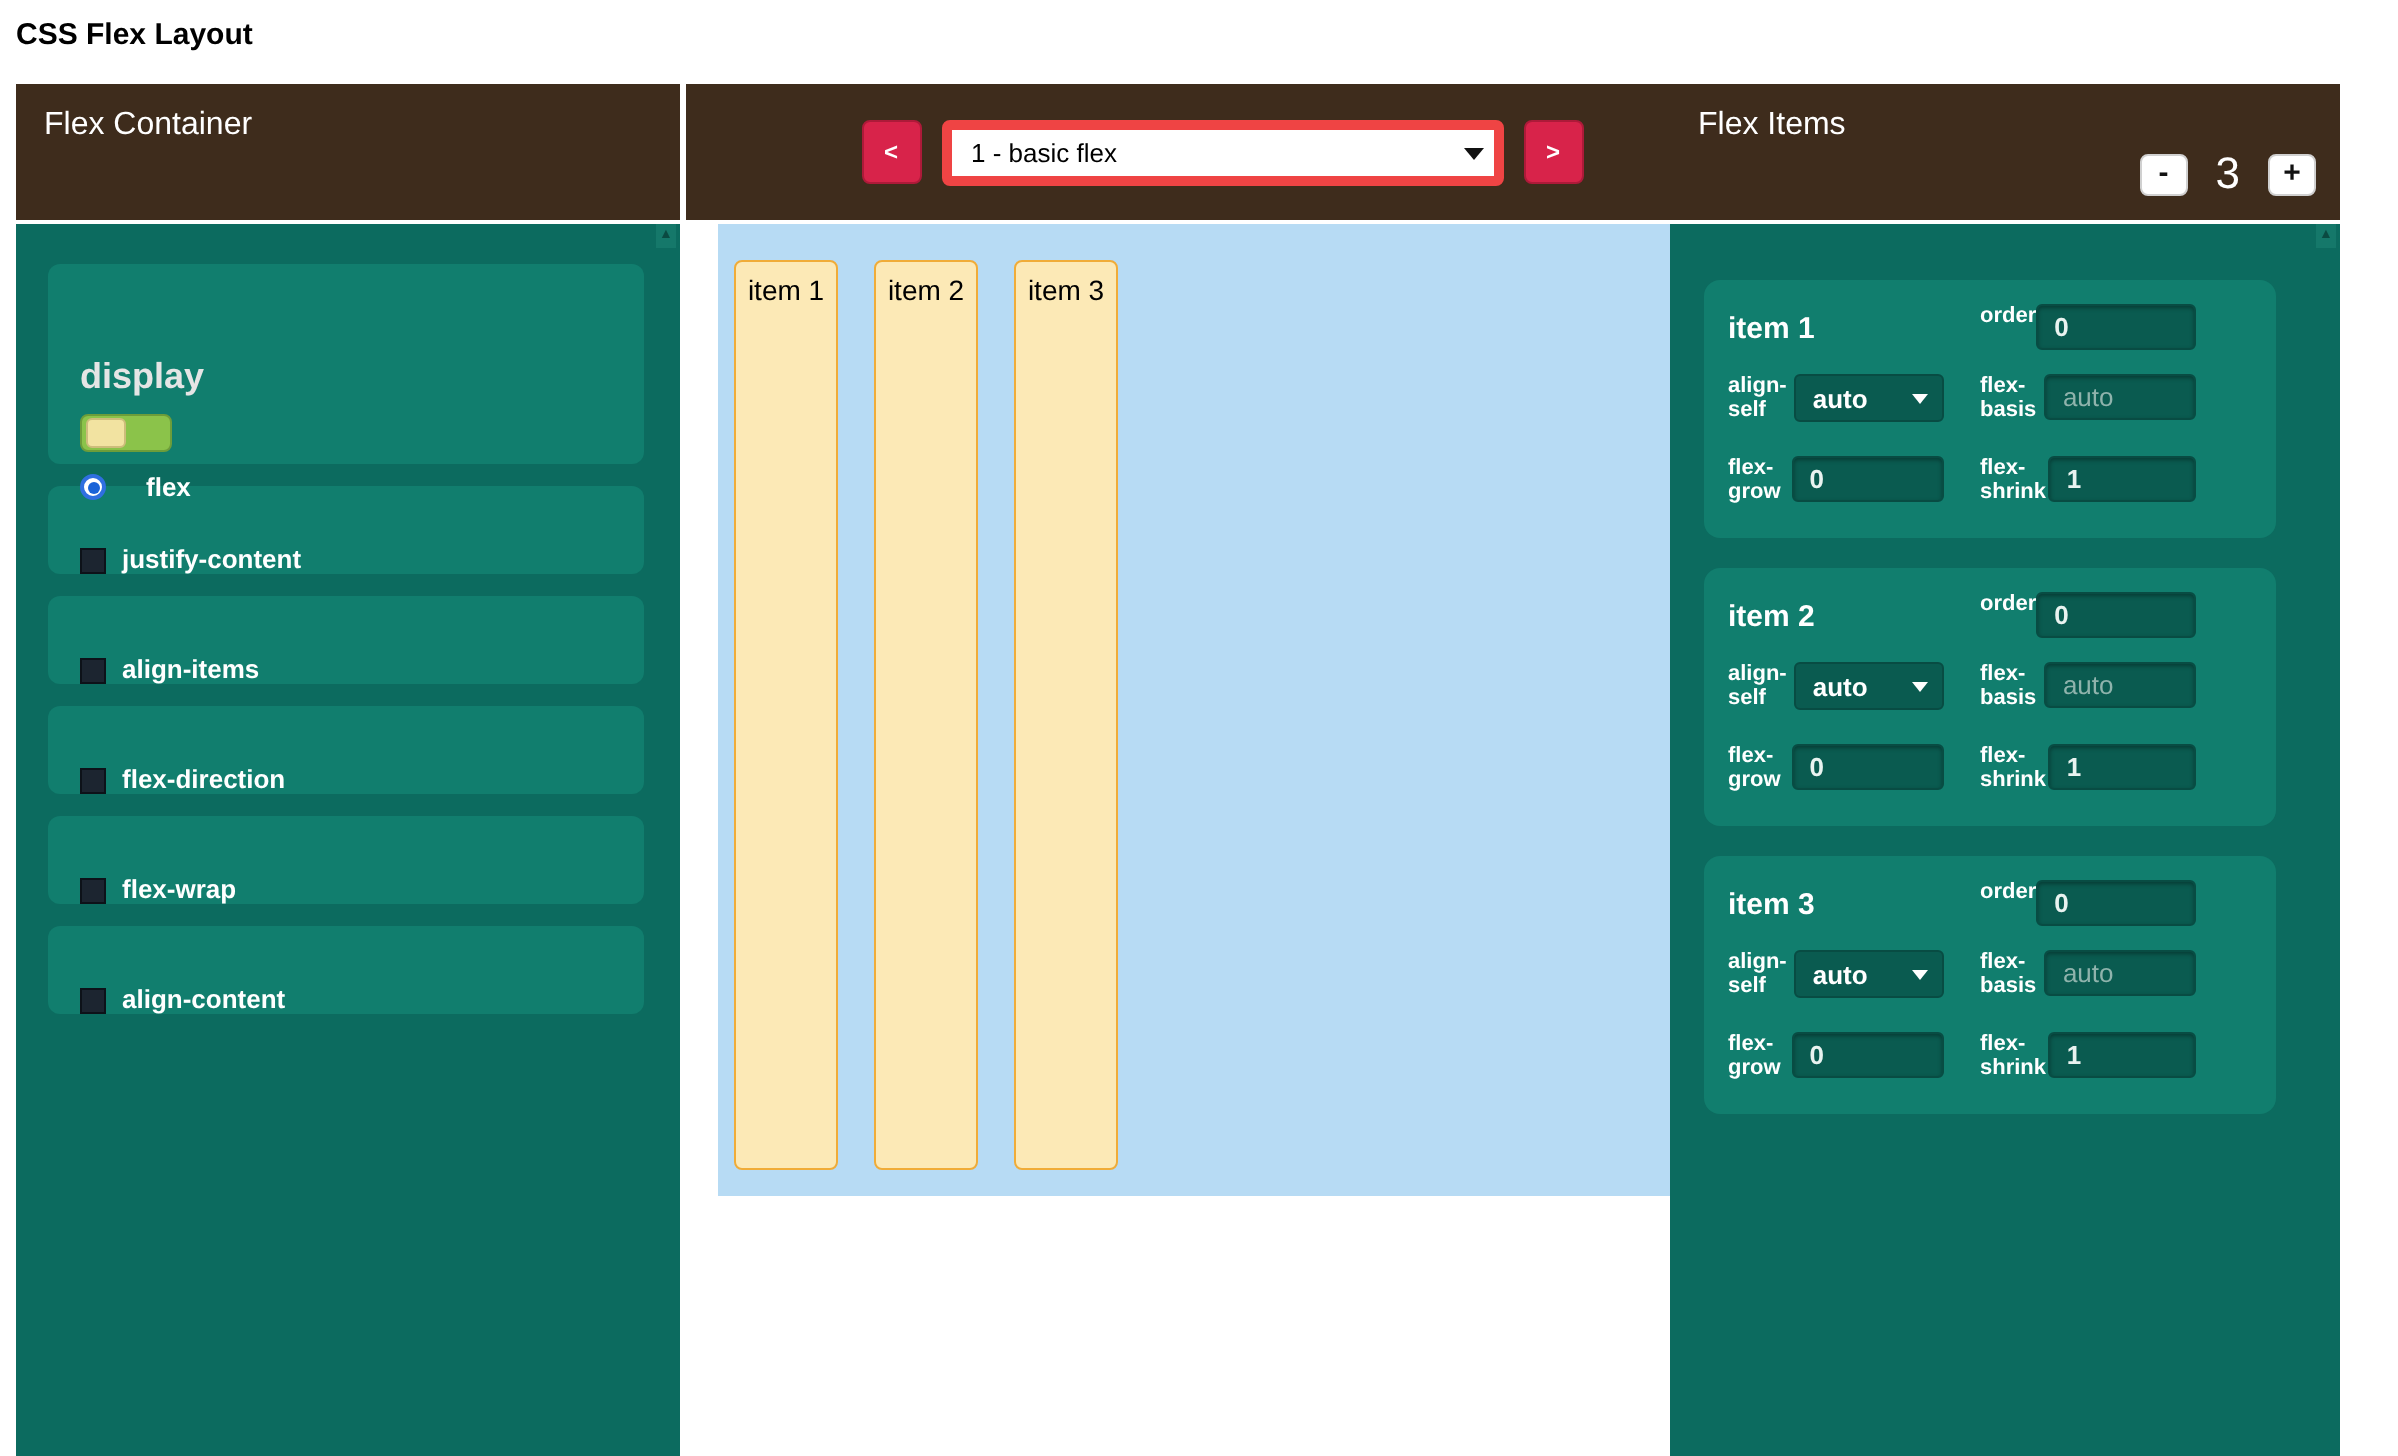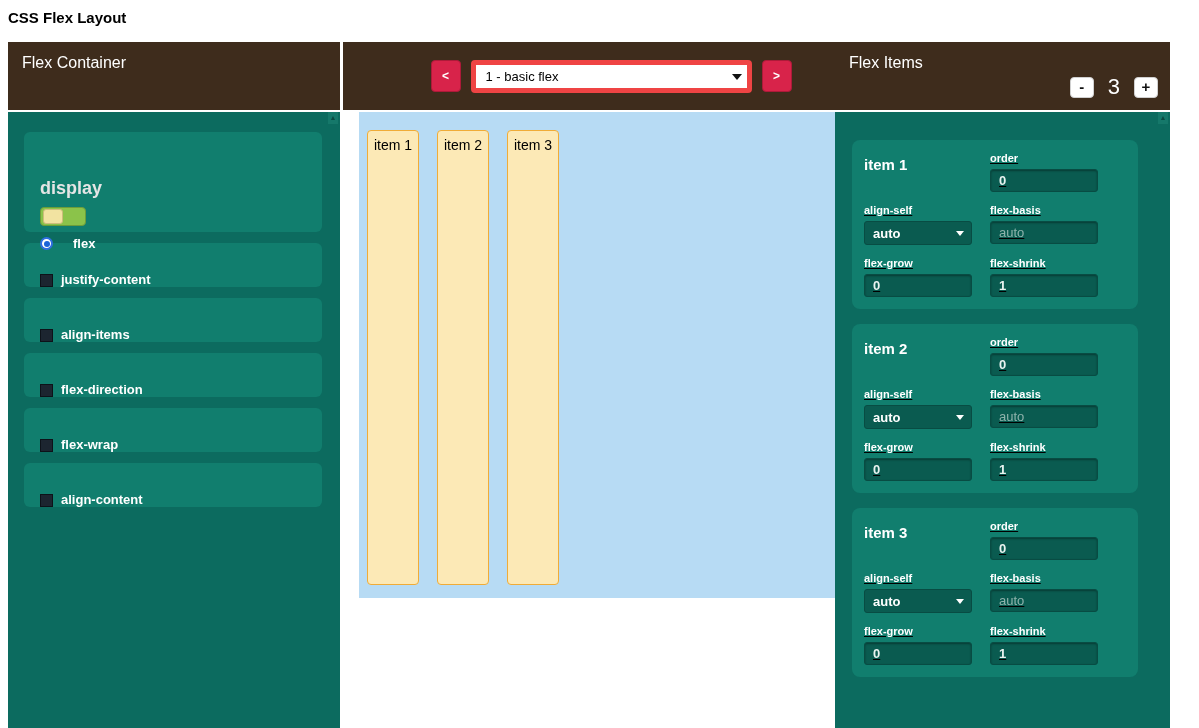--- a/index.html
+++ b/index.html
@@ -55,21 +55,21 @@
   .code-thumb { position:absolute; right:1px; top:2px; width:8px; height:46px; background:#939393; cursor:grab; }
 
   
   .count-controls { position:absolute; right:12px; bottom:10px; display:flex; align-items:center; gap:14px; }
   .count-btn { width:24px; height:21px; background:#fff; color:#111; border:1px solid #d0d0d0; border-radius:4px; font-size:15px; font-weight:bold; line-height:18px; text-align:center; cursor:pointer; padding:0; }
   .count-value { color:#fff; font-size:22px; }
 
   .item-card { margin:0 32px 15px 17px; border-radius:8px; background:#117e6e; padding:12px; display:grid; grid-template-columns:108px 108px; column-gap:18px; row-gap:12px; }
   .item-card.first { margin-top:28px; }
   .item-card-title { color:#fff; font-size:15px; font-weight:bold; padding-top:4px; }
-  .field { display:flex; flex-direction:column;text-decoration:underline; }
+  .field { display:flex; flex-direction:row; }
   .field-label { color:#fff; font-weight:bold; font-size:11px; margin-bottom:5px; }
   .field-input { width:100%; height:23px; background:#0a5b50; border:1px solid #084c43; border-radius:3px; color:#e9f3f0; font-size:13px; font-weight:bold; padding:0 8px; box-shadow:inset 0 1px 2px rgba(0,0,0,.35); font-family:"Liberation Sans",sans-serif; }
   .field-input::placeholder { color:#8fb3ac; font-weight:normal; }
   .mini-select-wrap { position:relative; width:100%; height:24px; }
   .mini-select-wrap::after { content:""; position:absolute; right:8px; top:10px; border-left:4px solid transparent; border-right:4px solid transparent; border-top:5px solid #fff; pointer-events:none; }
   .mini-select { appearance:none; -webkit-appearance:none; width:100%; height:100%; background:#0a5b50; border:1px solid #084c43; border-radius:3px; color:#fff; font-size:13px; font-weight:bold; padding:0 20px 0 8px; font-family:"Liberation Sans",sans-serif; cursor:pointer; }
 </style>
 </head>
 <body>
 

